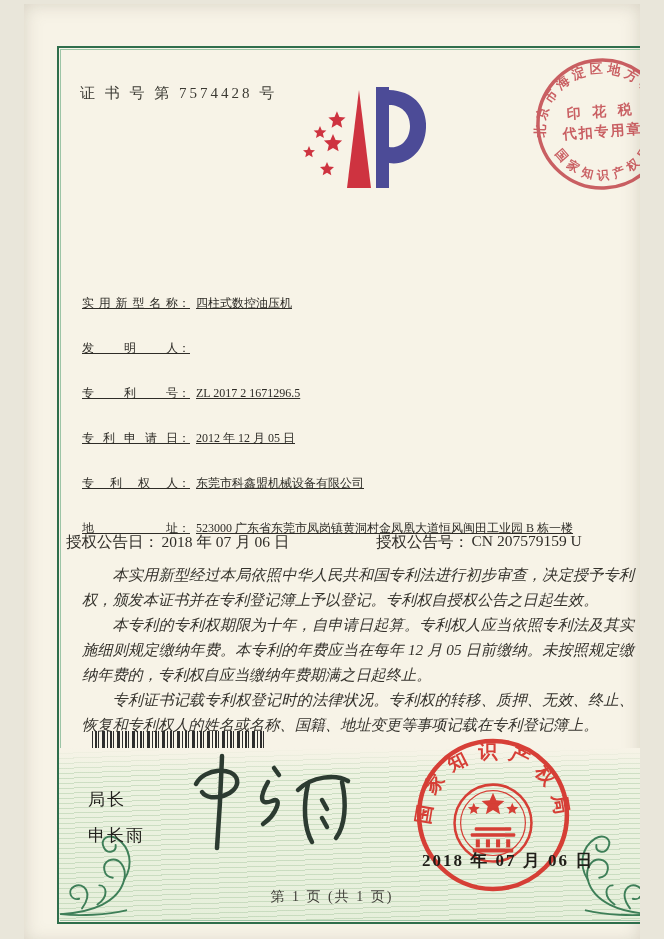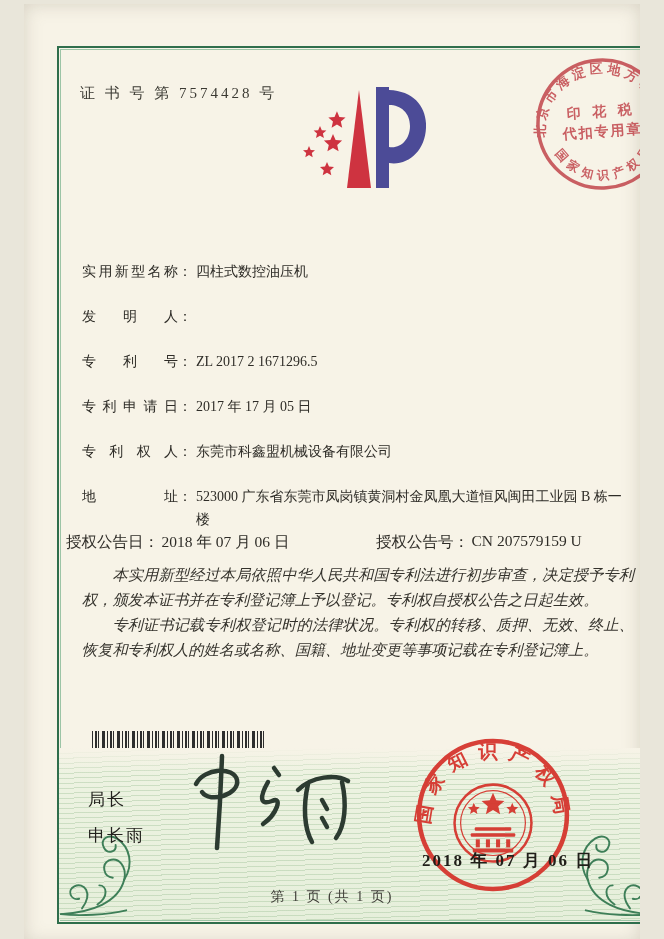--- a/index.html
+++ b/index.html
@@ -14,21 +14,21 @@
 
   .cert-no{position:absolute;left:56px;top:80px;font-size:15px;letter-spacing:3px;color:#3b3a33;}
 
   .logo{position:absolute;left:272px;top:82px;width:130px;height:106px;}
 
   .tax-stamp{position:absolute;left:508px;top:50px;width:140px;height:140px;opacity:.82;transform:rotate(-4deg);}
 
   .title{position:absolute;left:0;top:188px;width:100%;text-align:center;
     font-size:35px;font-weight:700;letter-spacing:10px;color:#3e3d38;}
 
-  .fields{position:absolute;left:58px;top:256px;width:540px;font-size:14px;line-height:23px;}
+  .fields{position:absolute;left:58px;top:288px;width:540px;font-size:12px;line-height:23px;text-decoration:underline;}
   .field-row{display:flex;margin-bottom:22px;}
   .field-row .label{flex:none;width:96px;text-align-last:justify;text-align:justify;}
   .field-row .colon{flex:none;width:18px;}
   .field-row .value{width:442px;}
 
   .grant-row{position:absolute;left:42px;top:528px;width:556px;display:flex;font-size:15.5px;}
   .grant-left{display:flex;}
   .grant-right{display:flex;margin-left:auto;width:246px;}
   .grant-row .label{flex:none;}
   .grant-row .colon{flex:none;width:18px;}
@@ -119,21 +119,21 @@
         <span class="colon">：</span>
     </div>
     <div class="field-row">
       <span class="label">专利号</span>
         <span class="colon">：</span>
       <span class="value">ZL 2017 2 1671296.5</span>
     </div>
     <div class="field-row">
       <span class="label">专利申请日</span>
         <span class="colon">：</span>
-      <span class="value">2017 年 17 月 05 日</span>
+      <span class="value">2012 年 12 月 05 日</span>
     </div>
     <div class="field-row">
       <span class="label">专利权人</span>
         <span class="colon">：</span>
       <span class="value">东莞市科鑫盟机械设备有限公司</span>
     </div>
     <div class="field-row">
       <span class="label">地址</span>
         <span class="colon">：</span>
       <span class="value">523000 广东省东莞市凤岗镇黄洞村金凤凰大道恒风闽田工业园 B 栋一楼</span>
@@ -148,20 +148,21 @@
     </div>
     <div class="grant-right">
       <span class="label">授权公告号</span>
         <span class="colon">：</span>
       <span class="value">CN 207579159 U</span>
     </div>
   </div>
 
   <div class="body-text">
     <p>本实用新型经过本局依照中华人民共和国专利法进行初步审查，决定授予专利权，颁发本证书并在专利登记簿上予以登记。专利权自授权公告之日起生效。</p>
+    <p>本专利的专利权期限为十年，自申请日起算。专利权人应当依照专利法及其实施细则规定缴纳年费。本专利的年费应当在每年 12 月 05 日前缴纳。未按照规定缴纳年费的，专利权自应当缴纳年费期满之日起终止。</p>
     <p>专利证书记载专利权登记时的法律状况。专利权的转移、质押、无效、终止、恢复和专利权人的姓名或名称、国籍、地址变更等事项记载在专利登记簿上。</p>
   </div>
 
   <div class="barcode"></div>
 
   <div class="green-zone">
     <svg class="flourish left" viewBox="0 0 100 100" fill="none" stroke="#3e7f58" stroke-width="2" stroke-linecap="round">
       <path d="M2,96 C34,94 62,84 68,60 C71,46 62,36 52,40 C44,44 46,57 56,58"></path>
       <path d="M68,60 C78,44 74,26 60,17 C51,12 42,18 47,27 C51,34 60,31 59,24"></path>
       <path d="M24,90 C36,74 26,62 16,67 C8,71 12,82 21,80"></path>

